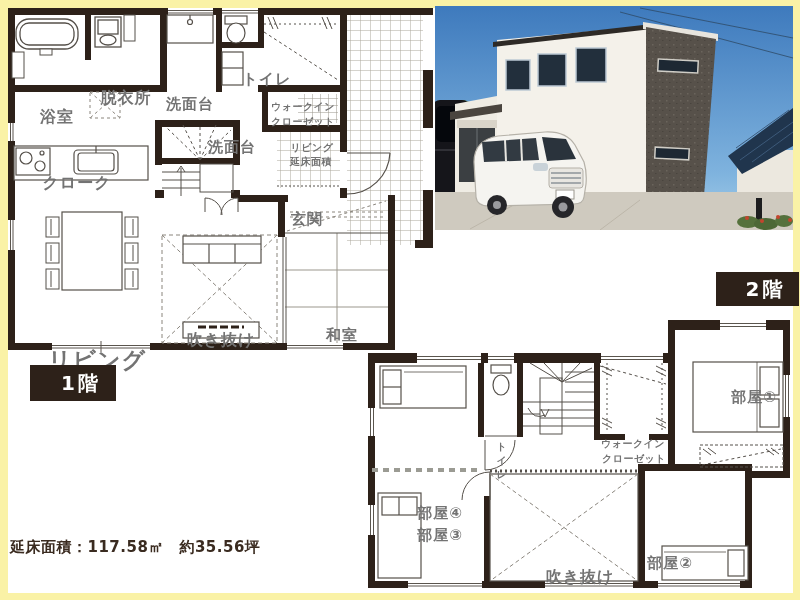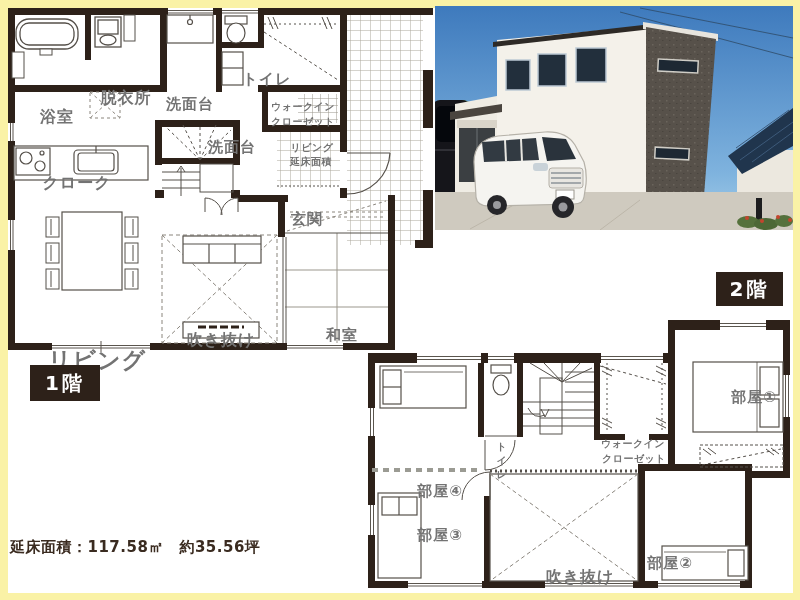--- a/index.html
+++ b/index.html
@@ -15,21 +15,21 @@
     color:#737373;font-weight:600;white-space:nowrap;
     letter-spacing:1px;line-height:1;font-size:15px;margin-top:48px;
   }
   .lbl.big{font-size:23px;}
   .lbl.mid{font-size:16px;}
   .lbl.small{font-size:10px;letter-spacing:0.5px;}
   .lbl.vert{writing-mode:vertical-rl;letter-spacing:3px;}
   .badge{
     position:absolute;background:#2d2119;color:#ffffff;
     display:flex;align-items:center;justify-content:center;
-    font-weight:bold;font-size:20px;letter-spacing:3px;
+    font-weight:bold;font-size:20px;letter-spacing:3px;padding-left:16px;
   }
   .footer-text{
     position:absolute;left:10px;top:538px;
     color:#3a2b20;font-size:15px;font-weight:bold;letter-spacing:0.5px;
   }
 </style>
 </head>
 <body>
 
 <div class="inner-page"></div>
@@ -507,21 +507,21 @@
 <div class="lbl small" style="left:303px;top:74px">クローゼット</div>
 <div class="lbl" style="left:232px;top:99px">洗面台</div>
 <div class="lbl small" style="left:312px;top:100px">リビング</div>
 <div class="lbl small" style="left:311px;top:114px">延床面積</div>
 <div class="lbl mid" style="left:77px;top:135px">クローク</div>
 <div class="lbl" style="left:307px;top:171px">玄関</div>
 <div class="lbl big" style="left:97px;top:312px">リビング</div>
 <div class="lbl mid" style="left:221px;top:292px">吹き抜け</div>
 <div class="lbl" style="left:342px;top:287px">和室</div>
 
-<div class="lbl" style="left:440px;top:443px">部屋④</div>
+<div class="lbl" style="left:440px;top:465px">部屋④</div>
 <div class="lbl" style="left:440px;top:487px">部屋③</div>
 <div class="lbl small vert" style="left:501px;top:408px">トイレ</div>
 <div class="lbl small" style="left:633px;top:396px">ウォークイン</div>
 <div class="lbl small" style="left:634px;top:411px">クローゼット</div>
 <div class="lbl" style="left:754px;top:349px">部屋①</div>
 <div class="lbl" style="left:670px;top:515px">部屋②</div>
 <div class="lbl mid" style="left:580px;top:529px">吹き抜け</div>
 
 <div class="badge" style="left:30px;top:365px;width:70px;height:36px">1階</div>
 <div class="badge" style="left:716px;top:272px;width:67px;height:34px">2階</div>

